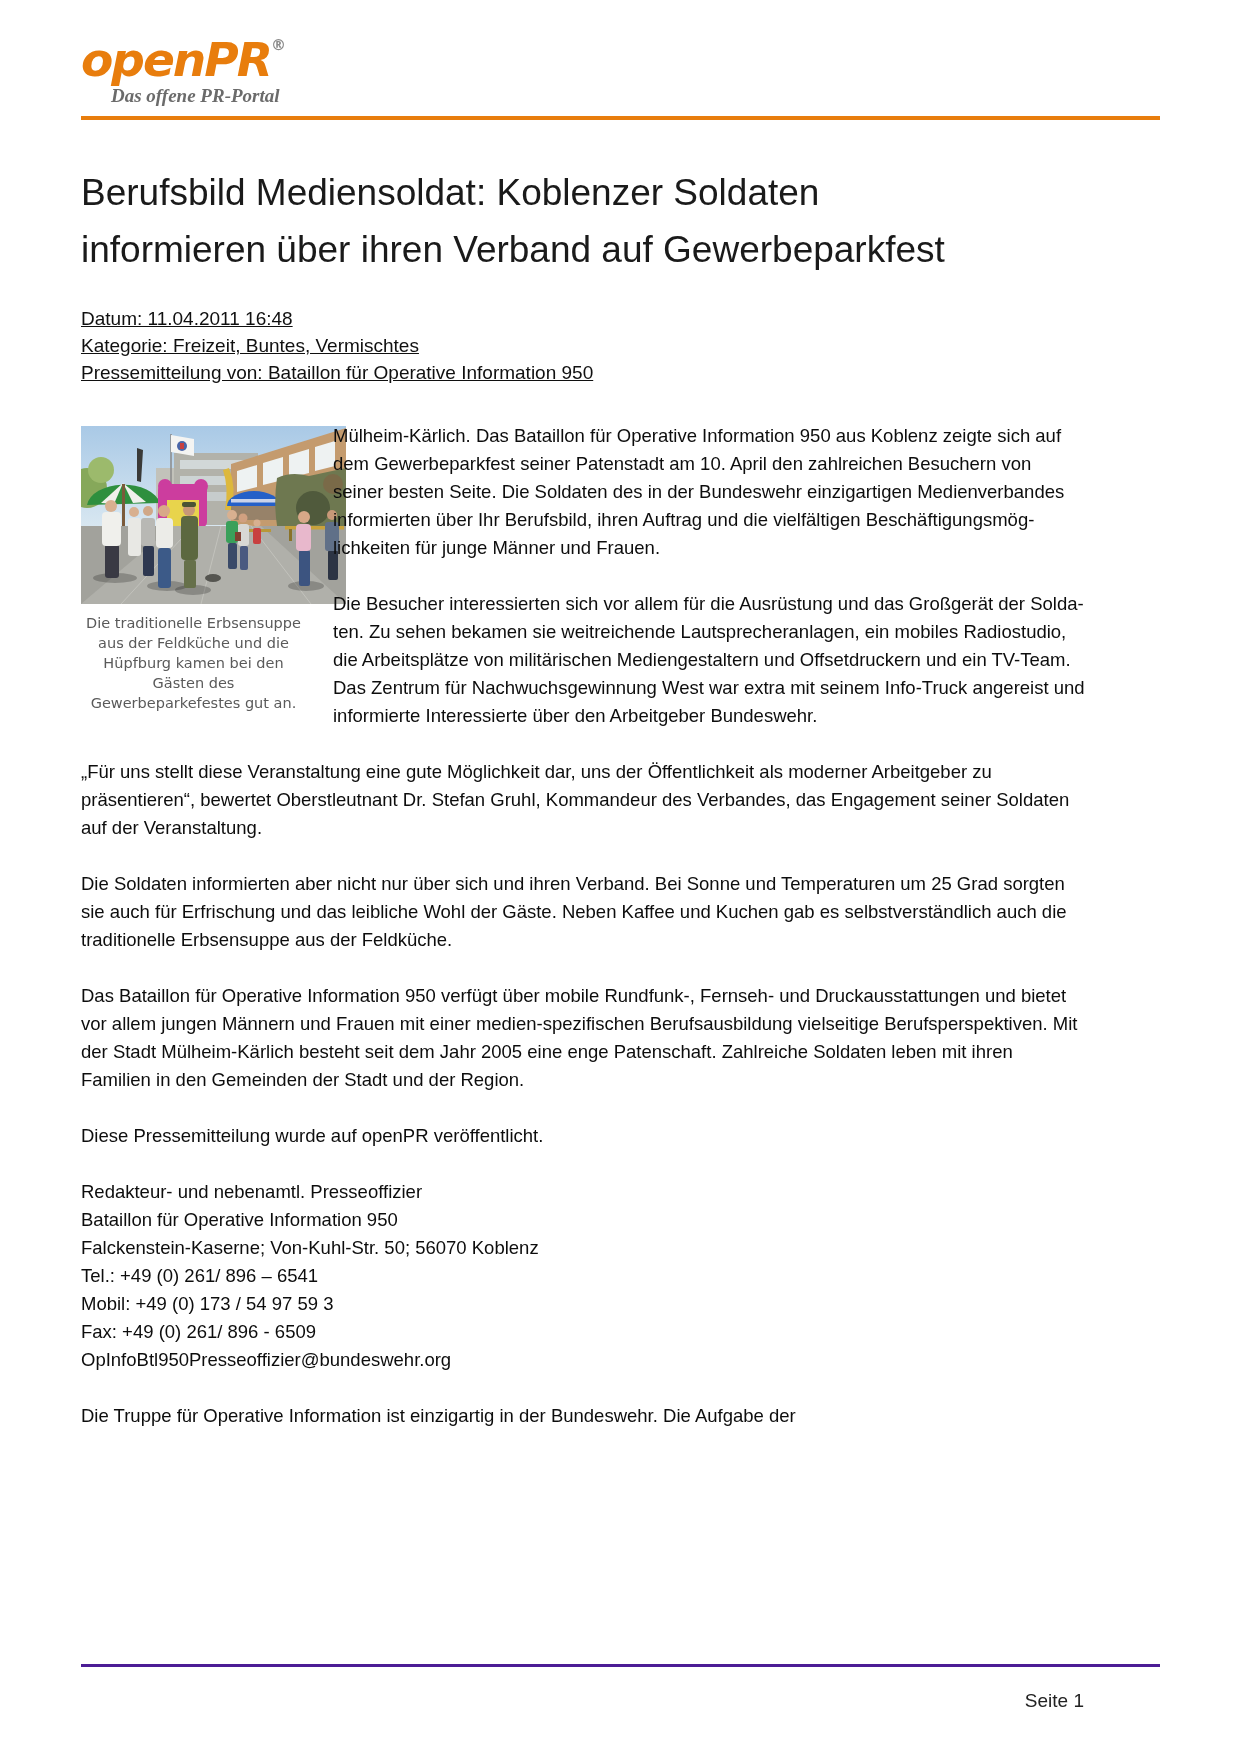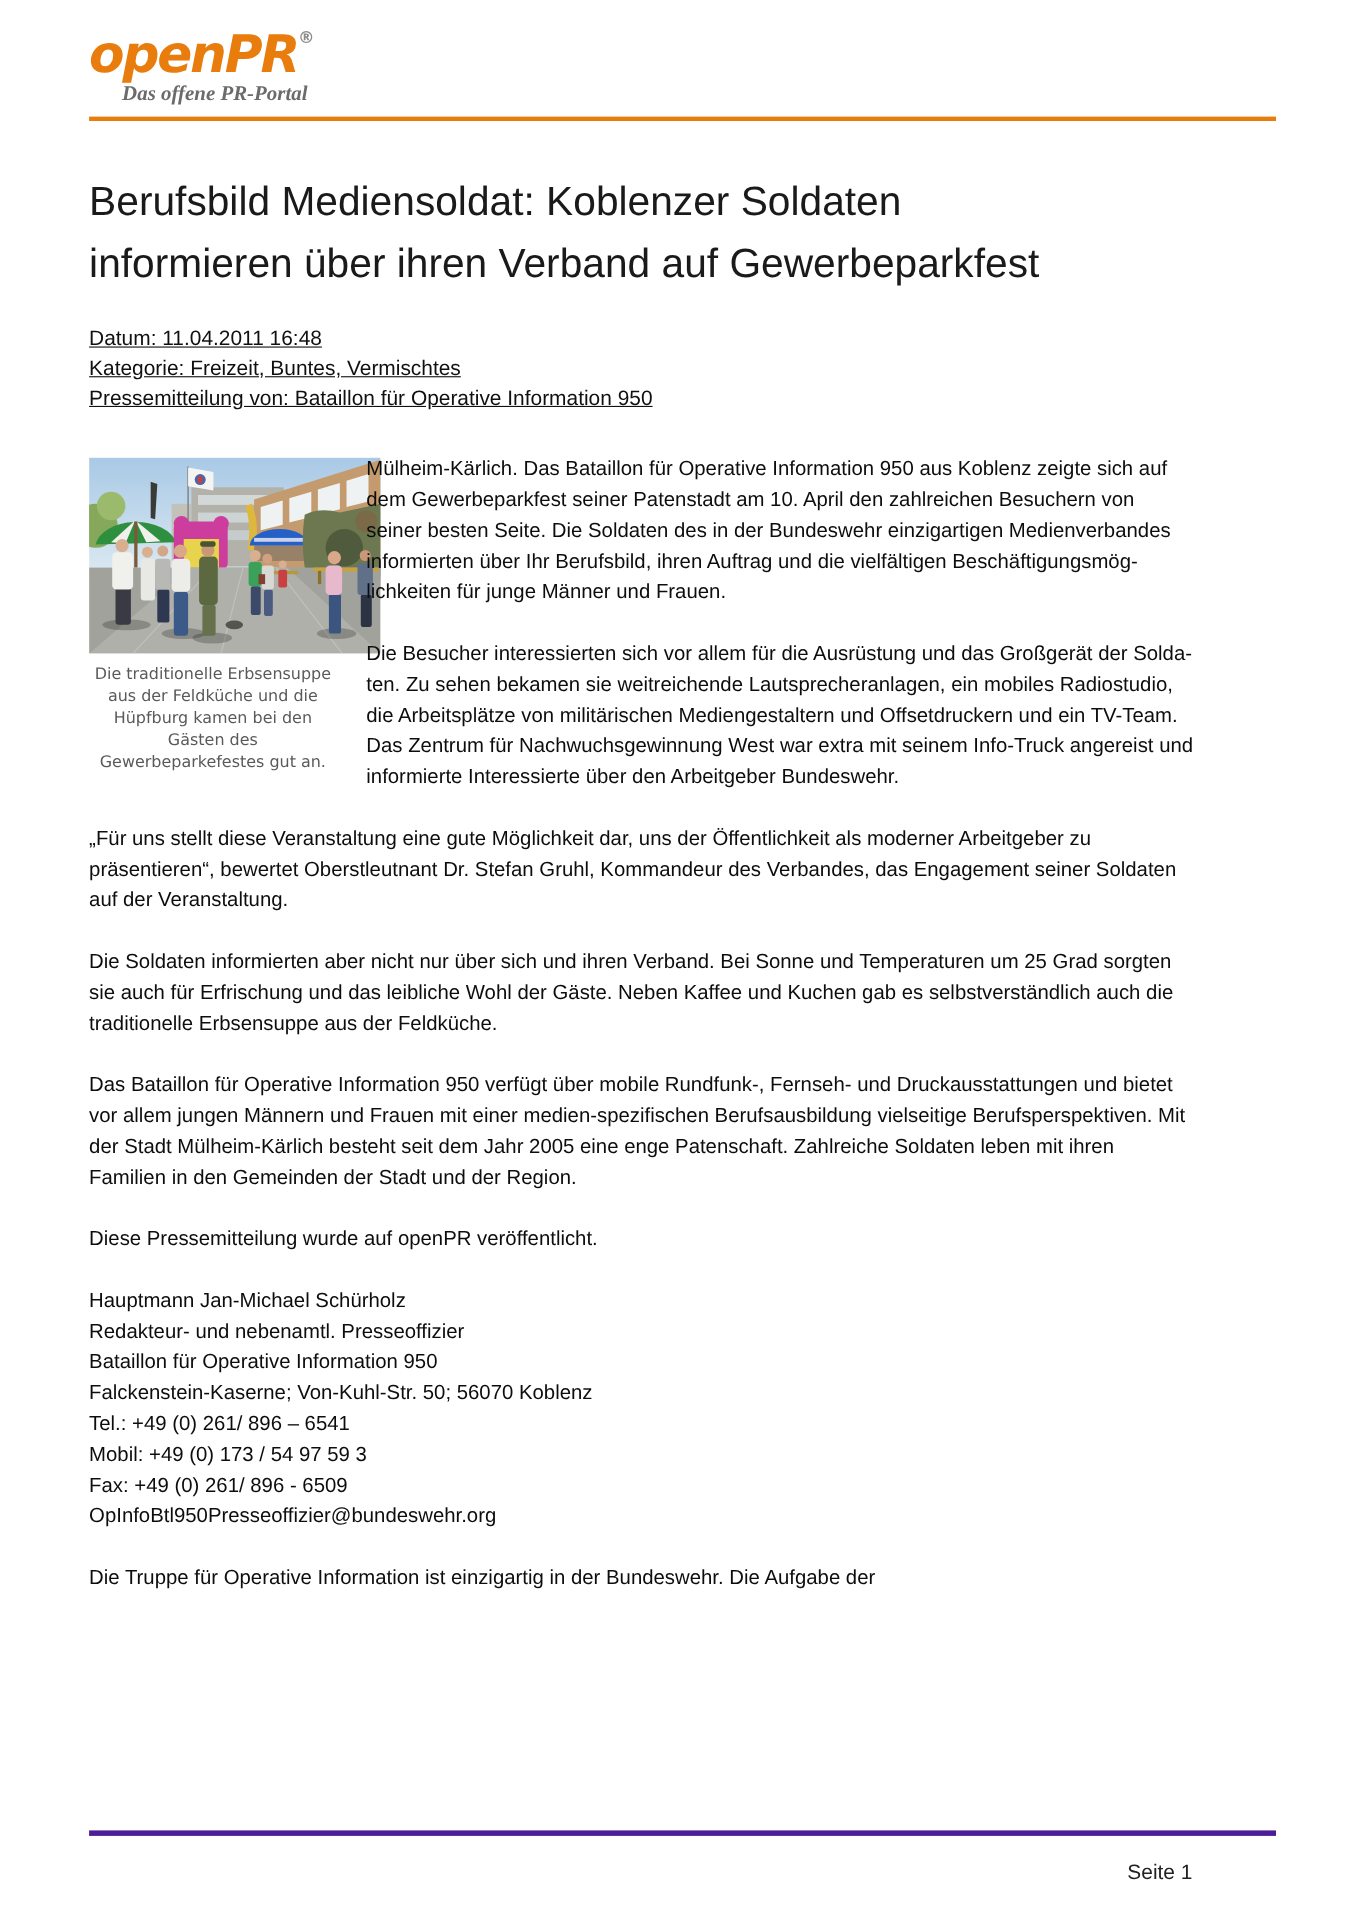--- a/index.html
+++ b/index.html
@@ -5,21 +5,21 @@
   html,body{margin:0;padding:0;}
   body{
     width:1241px;height:1755px;position:relative;overflow:hidden;
     background:#ffffff;
     font-family:"Liberation Sans", sans-serif;
     color:#111;
   }
   .page{padding:0 81px;position:relative;}
 
   
-  .header{padding-top:26px;}
+  .header{padding-top:36px;}
   .logo-line{line-height:1;}
   .logo-text{
     font-family:"DejaVu Sans", sans-serif;
     font-weight:bold;font-style:italic;
     font-size:47px;letter-spacing:-2px;color:#E87D0D;
   }
   .logo-reg{
     font-family:"DejaVu Sans", sans-serif;
     font-size:15px;color:#8a8a8a;vertical-align:26px;font-style:normal;font-weight:bold;
     letter-spacing:0;
@@ -50,21 +50,21 @@
     font-family:"DejaVu Sans", sans-serif;
     font-size:14.5px;line-height:20px;color:#5a5a5a;text-align:center;margin-top:9px;
   }
 
   .contact-block{margin:0 0 28px 0;}
   .contact-block div{min-height:28px;}
 
   
   .footer{
     position:absolute;left:81px;right:81px;top:1664px;
-    border-top:5px solid #4c1d95;
+    border-top:3px solid #4c1d95;
   }
   .page-number{
     text-align:right;padding:23px 76px 0 0;font-size:19px;color:#222;
   }
   .clearfix::after{content:"";display:table;clear:both;}
 </style>
 </head>
 <body>
 
 <div class="page">
@@ -195,21 +195,20 @@
     </figure>
 
     <p>Mülheim-Kärlich. Das Bataillon für Operative Information 950 aus Koblenz zeigte sich auf dem Gewerbeparkfest seiner Patenstadt am 10. April den zahlreichen Besuchern von seiner besten Seite. Die Soldaten des in der Bundeswehr einzigartigen Medienverbandes informierten über Ihr Berufsbild, ihren Auftrag und die vielfältigen Beschäftigungsmög-lichkeiten für junge Männer und Frauen.</p>
     <p>Die Besucher interessierten sich vor allem für die Ausrüstung und das Großgerät der Solda-ten. Zu sehen bekamen sie weitreichende Lautsprecheranlagen, ein mobiles Radiostudio, die Arbeitsplätze von militärischen Mediengestaltern und Offsetdruckern und ein TV-Team. Das Zentrum für Nachwuchsgewinnung West war extra mit seinem Info-Truck angereist und informierte Interessierte über den Arbeitgeber Bundeswehr.</p>
     <p>„Für uns stellt diese Veranstaltung eine gute Möglichkeit dar, uns der Öffentlichkeit als moderner Arbeitgeber zu präsentieren“, bewertet Oberstleutnant Dr. Stefan Gruhl, Kommandeur des Verbandes, das Engagement seiner Soldaten auf der Veranstaltung.</p>
     <p>Die Soldaten informierten aber nicht nur über sich und ihren Verband. Bei Sonne und Temperaturen um 25 Grad sorgten sie auch für Erfrischung und das leibliche Wohl der Gäste. Neben Kaffee und Kuchen gab es selbstverständlich auch die traditionelle Erbsensuppe aus der Feldküche.</p>
     <p>Das Bataillon für Operative Information 950 verfügt über mobile Rundfunk-, Fernseh- und Druckausstattungen und bietet vor allem jungen Männern und Frauen mit einer medien-spezifischen Berufsausbildung vielseitige Berufsperspektiven. Mit der Stadt Mülheim-Kärlich besteht seit dem Jahr 2005 eine enge Patenschaft. Zahlreiche Soldaten leben mit ihren Familien in den Gemeinden der Stadt und der Region.</p>
     <p>Diese Pressemitteilung wurde auf openPR veröffentlicht.</p>
 
     <div class="contact-block">
-      <div>Hauptmann Jan-Michael Schürholz</div>
       <div>Redakteur- und nebenamtl. Presseoffizier</div>
       <div>Bataillon für Operative Information 950</div>
       <div>Falckenstein-Kaserne; Von-Kuhl-Str. 50; 56070 Koblenz</div>
       <div>Tel.: +49 (0) 261/ 896 – 6541</div>
       <div>Mobil: +49 (0) 173 / 54 97 59 3</div>
       <div>Fax: +49 (0) 261/ 896 - 6509</div>
       <div>OpInfoBtl950Presseoffizier@bundeswehr.org</div>
     </div>
 
     <p>Die Truppe für Operative Information ist einzigartig in der Bundeswehr. Die Aufgabe der</p>

